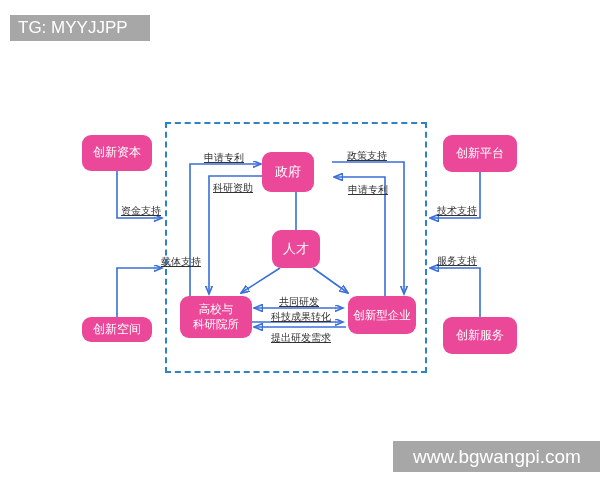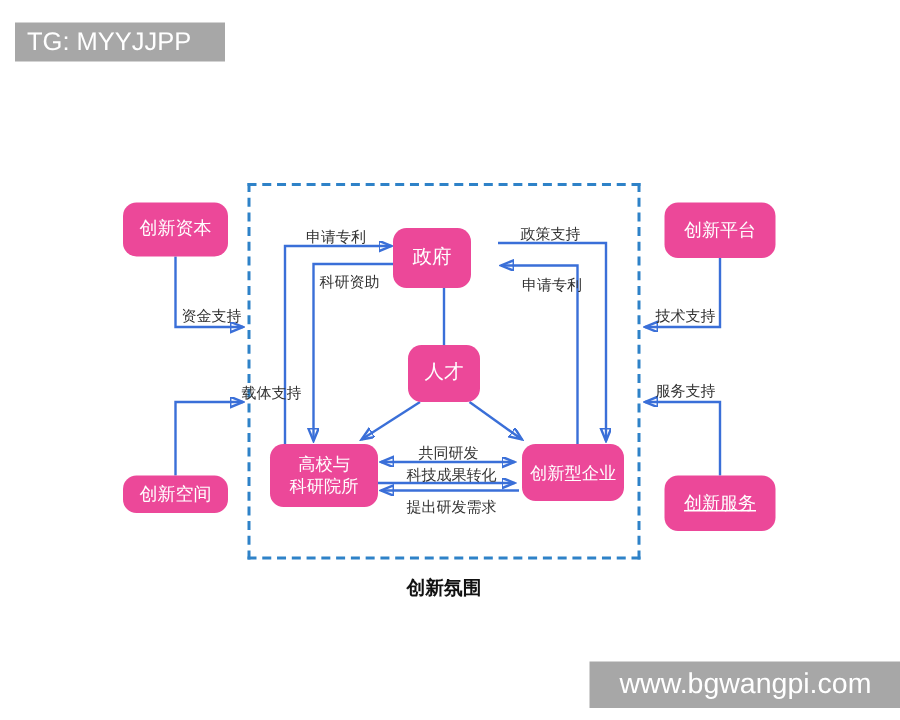--- a/index.html
+++ b/index.html
@@ -16,28 +16,28 @@
 
   
   svg.connectors{position:absolute;left:0;top:0;}
   svg.connectors path{fill:none;stroke:#3a6fd8;stroke-width:1.6;}
 
   
   .node{position:absolute;background:#ec4899;color:#ffffff;border-radius:9px;display:flex;align-items:center;justify-content:center;font-size:12px;text-align:center;box-sizing:border-box;white-space:pre-line;line-height:1.3;}
   .n-capital{left:82px;top:135px;width:70px;height:36px;}
   .n-space{left:82px;top:317px;width:70px;height:25px;}
   .n-platform{left:443px;top:135px;width:74px;height:37px;}
-  .n-services{left:443px;top:317px;width:74px;height:37px;text-decoration:underline;}
+  .n-services{left:443px;top:317px;width:74px;height:37px;}
   .n-government{left:262px;top:152px;width:52px;height:40px;font-size:13px;}
   .n-talent{left:272px;top:230px;width:48px;height:38px;font-size:13px;}
   .n-universities{left:180px;top:296px;width:72px;height:42px;font-size:11.5px;}
   .n-enterprises{left:348px;top:296px;width:68px;height:38px;font-size:11.5px;}
 
   
-  .elabel{position:absolute;transform:translateX(-50%);font-size:10px;color:#333333;white-space:nowrap;}
+  .elabel{position:absolute;transform:translateX(-50%);font-size:10px;color:#333333;white-space:nowrap;text-decoration:underline;}
 
   
   .caption{position:absolute;left:165px;top:384px;width:262px;text-align:center;font-size:12.5px;font-weight:bold;color:#111111;}
 </style>
 </head>
 <body>
 
 <div class="stage">
 
   <div class="wm wm-tl">TG: MYYJJPP</div>
@@ -81,17 +81,16 @@
   <div class="elabel" style="left:367px;top:149px;">政策支持</div>
   <div class="elabel" style="left:368px;top:183px;">申请专利</div>
   <div class="elabel" style="left:299px;top:295px;">共同研发</div>
   <div class="elabel" style="left:301px;top:310px;">科技成果转化</div>
   <div class="elabel" style="left:301px;top:331px;">提出研发需求</div>
   <div class="elabel" style="left:141px;top:204px;">资金支持</div>
   <div class="elabel" style="left:141px;top:255px;margin-left:40px;">载体支持</div>
   <div class="elabel" style="left:457px;top:204px;">技术支持</div>
   <div class="elabel" style="left:457px;top:254px;">服务支持</div>
 
-  <div class="caption">创新氛围</div>
 
   <div class="wm wm-br">www.bgwangpi.com</div>
 
 </div>
 
 </body></html>

